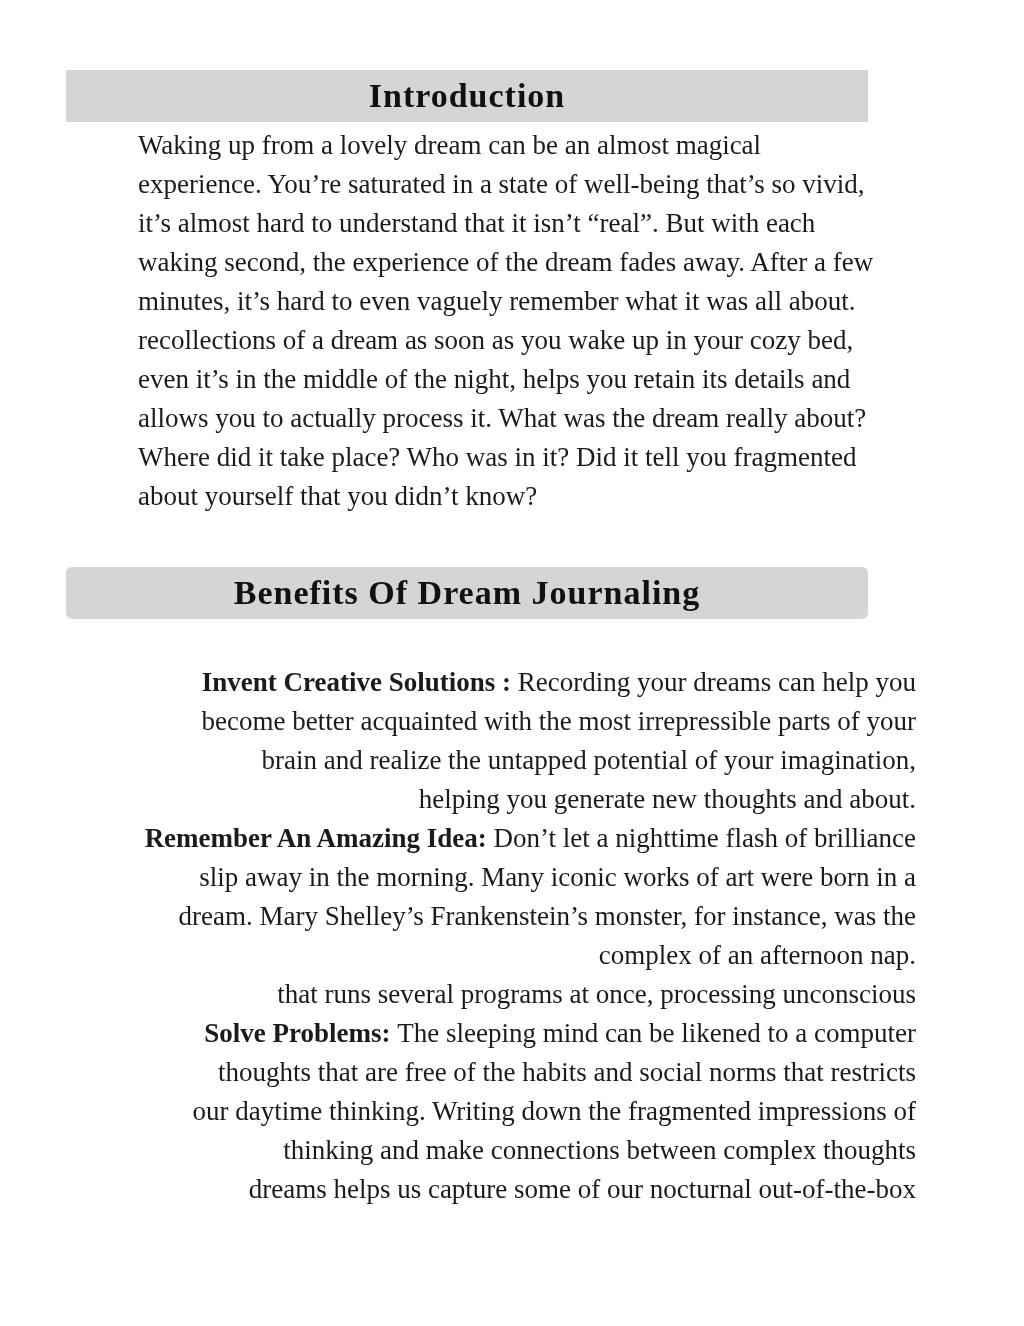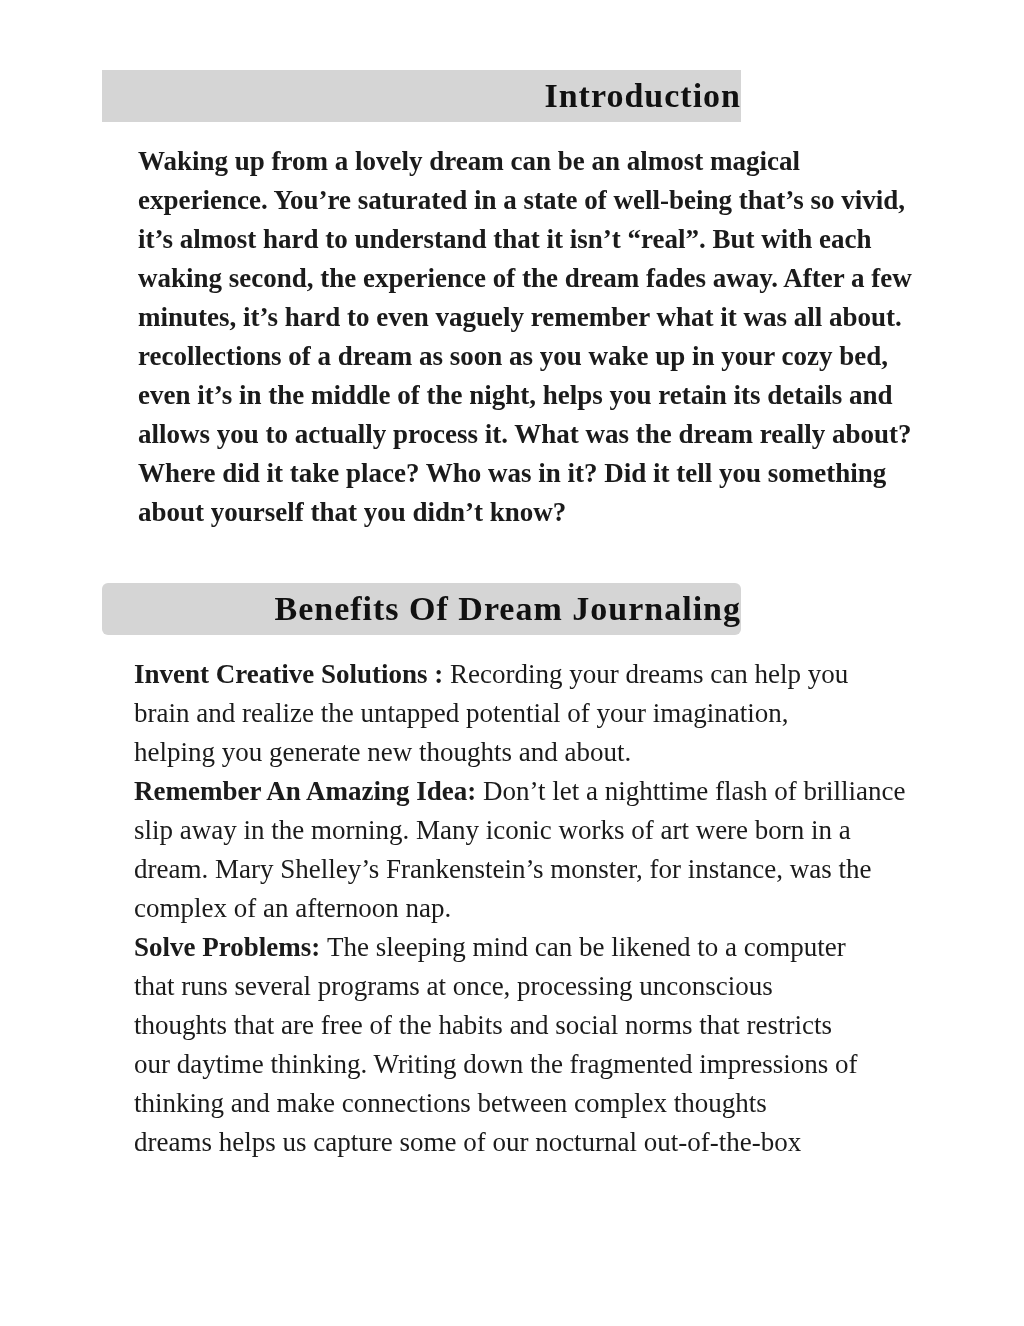--- a/index.html
+++ b/index.html
@@ -17,52 +17,52 @@
     font-family: "Liberation Serif", serif;
   }
   .page {
     position: relative;
     width: 1024px;
     height: 1326px;
     overflow: hidden;
     background: var(--page-bg);
   }
   .bar {
-    width: 639px;
+    width: 802px;
     height: 52px;
-    margin-left: 102px;
+    margin-left: 66px;
     background: var(--bar-color);
     display: flex;
     align-items: center;
-    justify-content: flex-end;
+    justify-content: center;
   }
   .bar-intro { margin-top: 70px; }
   .bar-benefits { margin-top: 51px; border-radius: 6px; }
   .section-title {
     margin: 0;
     font-family: "Liberation Serif", serif;
     font-weight: bold;
     font-size: 34px;
     letter-spacing: 1px;
     color: #111111;
   }
   .para {
     width: 790px;
     margin-left: 126px;
     font-size: 27px;
     line-height: 39px;
   }
   .para-intro {
     padding-left: 12px;
-    margin-top: 20px;
-    font-weight: bold;
+    margin-top: 4px;
   }
   .para-benefits {
     padding-left: 8px;
-    margin-top: 20px;
+    margin-top: 44px;
+    text-align: right;
   }
   .line { white-space: nowrap; }
   .line b { font-weight: bold; }
 </style>
 </head>
 <body>
 
 <div class="page">
 
   <section>
@@ -71,39 +71,40 @@
     </header>
     <div class="para para-intro">
       <div class="line">Waking up from a lovely dream can be an almost magical</div>
       <div class="line">experience. You’re saturated in a state of well-being that’s so vivid,</div>
       <div class="line">it’s almost hard to understand that it isn’t “real”. But with each</div>
       <div class="line">waking second, the experience of the dream fades away. After a few</div>
       <div class="line">minutes, it’s hard to even vaguely remember what it was all about.</div>
       <div class="line">recollections of a dream as soon as you wake up in your cozy bed,</div>
       <div class="line">even it’s in the middle of the night, helps you retain its details and</div>
       <div class="line">allows you to actually process it. What was the dream really about?</div>
-      <div class="line">Where did it take place? Who was in it? Did it tell you something</div>
+      <div class="line">Where did it take place? Who was in it? Did it tell you fragmented</div>
       <div class="line">about yourself that you didn’t know?</div>
     </div>
   </section>
 
   <section>
     <header class="bar bar-benefits">
       <h1 class="section-title">Benefits Of Dream Journaling</h1>
     </header>
     <div class="para para-benefits">
       <div class="line"><b>Invent Creative Solutions : </b><span>Recording your dreams can help you</span></div>
+      <div class="line"><b></b><span>become better acquainted with the most irrepressible parts of your</span></div>
       <div class="line"><b></b><span>brain and realize the untapped potential of your imagination,</span></div>
       <div class="line"><b></b><span>helping you generate new thoughts and about.</span></div>
       <div class="line"><b>Remember An Amazing Idea: </b><span>Don’t let a nighttime flash of brilliance</span></div>
       <div class="line"><b></b><span>slip away in the morning. Many iconic works of art were born in a</span></div>
       <div class="line"><b></b><span>dream. Mary Shelley’s Frankenstein’s monster, for instance, was the</span></div>
       <div class="line"><b></b><span>complex of an afternoon nap.</span></div>
+      <div class="line"><b></b><span>that runs several programs at once, processing unconscious</span></div>
       <div class="line"><b>Solve Problems: </b><span>The sleeping mind can be likened to a computer</span></div>
-      <div class="line"><b></b><span>that runs several programs at once, processing unconscious</span></div>
       <div class="line"><b></b><span>thoughts that are free of the habits and social norms that restricts</span></div>
       <div class="line"><b></b><span>our daytime thinking. Writing down the fragmented impressions of</span></div>
       <div class="line"><b></b><span>thinking and make connections between complex thoughts</span></div>
       <div class="line"><b></b><span>dreams helps us capture some of our nocturnal out-of-the-box</span></div>
     </div>
   </section>
 
 </div>
 
 </body></html>

